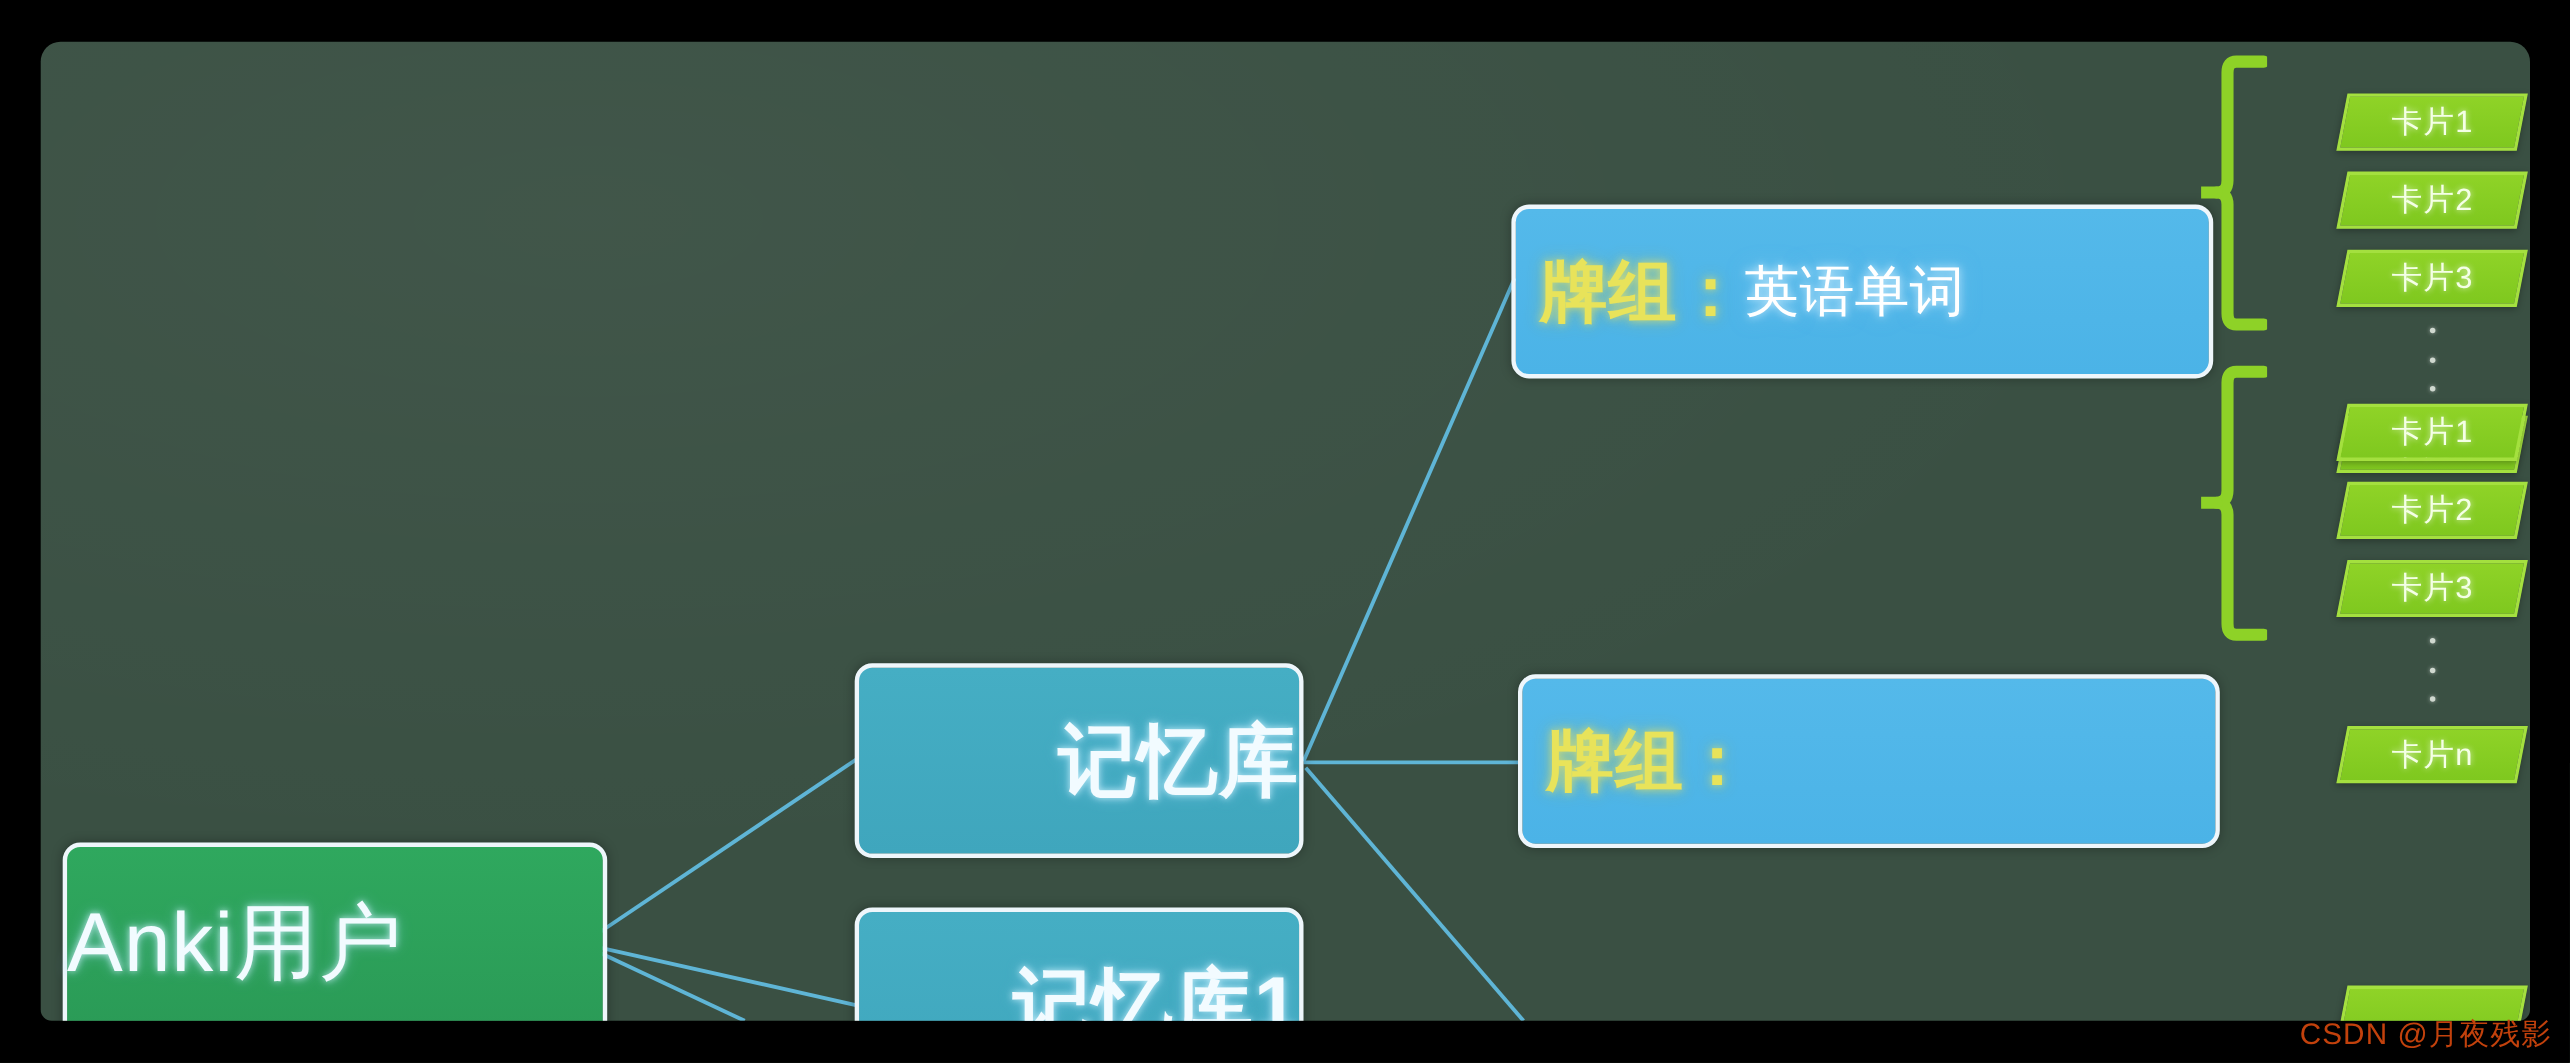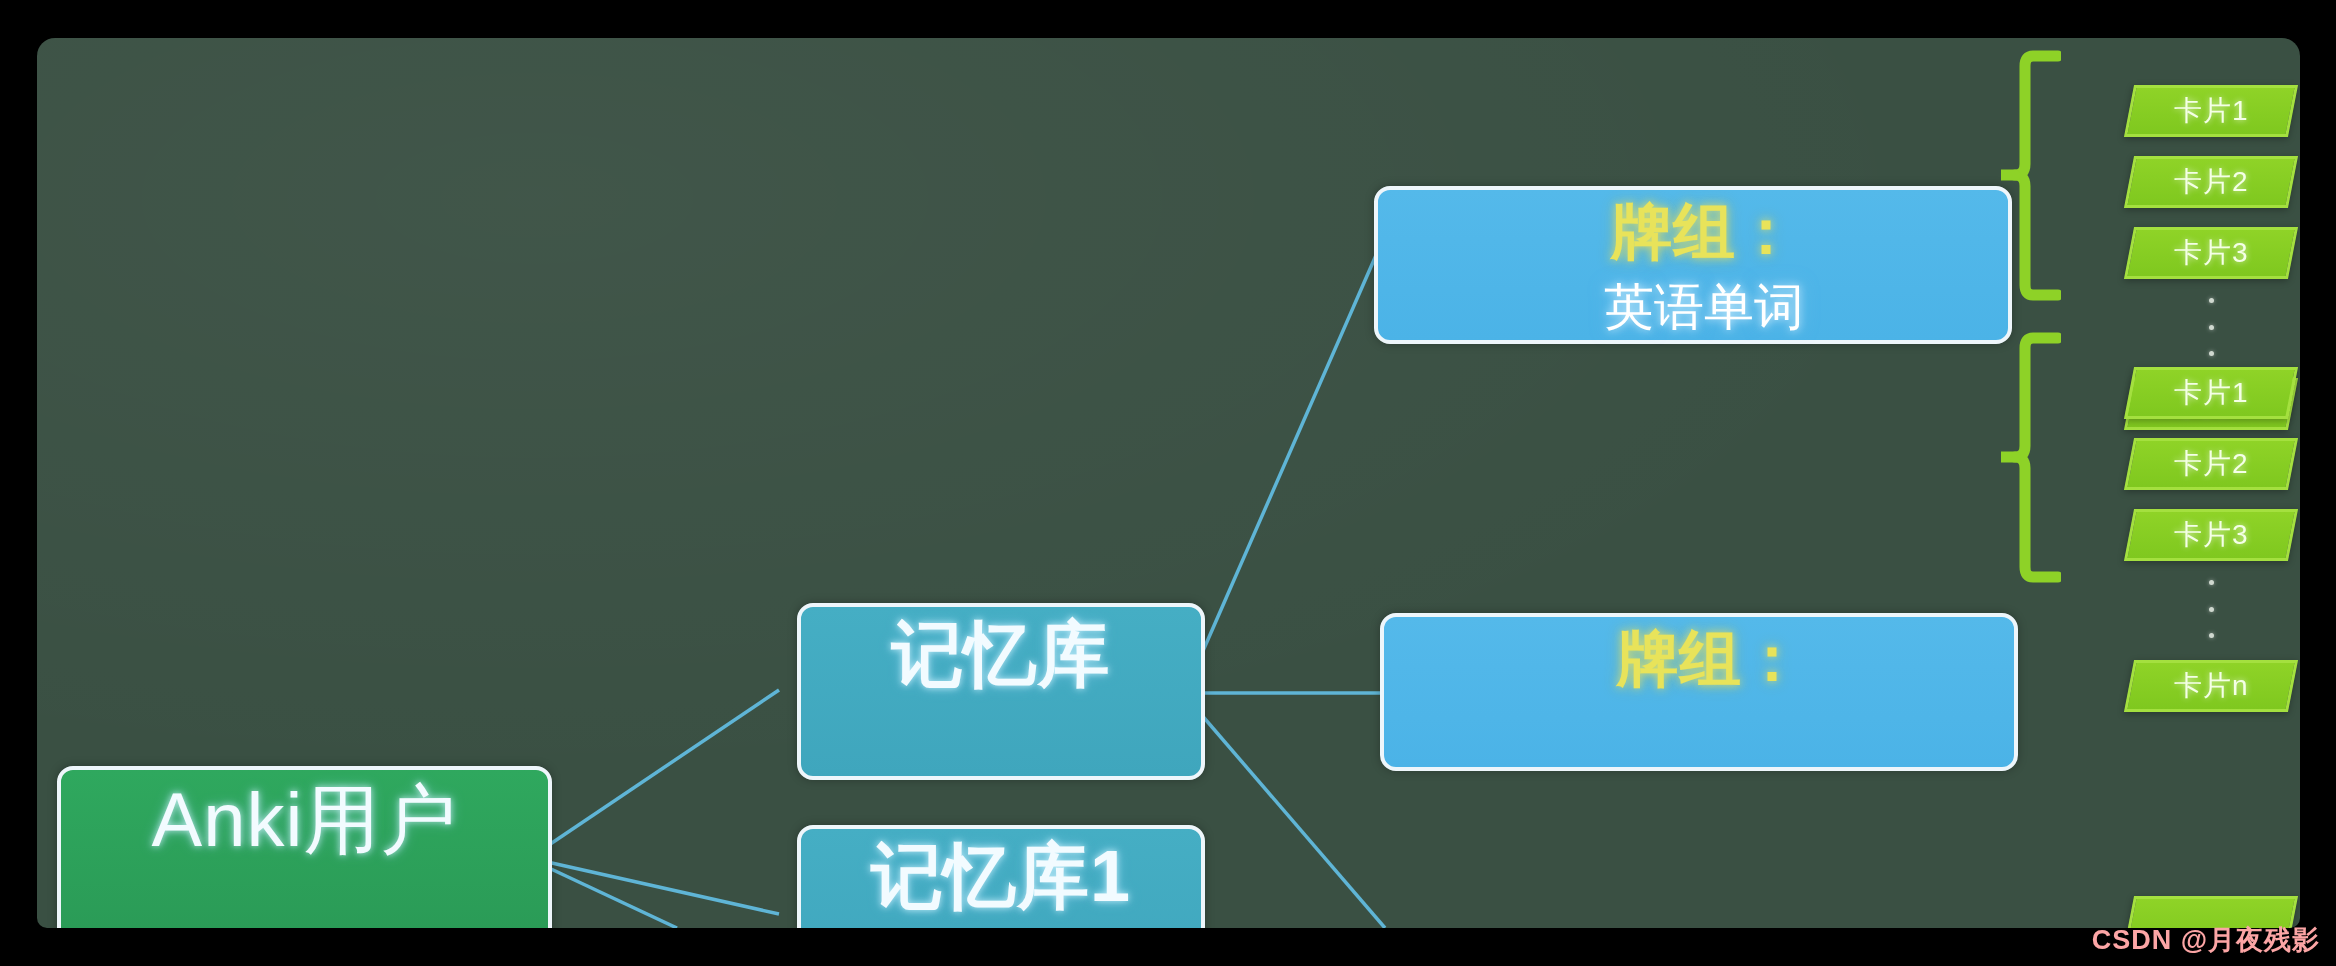--- a/index.html
+++ b/index.html
@@ -51,21 +51,20 @@
 
   
   .node {
     position: absolute;
     box-sizing: border-box;
     border: 4px solid #eef6fb;
     border-radius: 16px;
     display: flex;
     align-items: center;
     box-shadow: 0 0 10px rgba(0,0,0,0.28);
-    flex-direction: column;
   }
 
   .node-label {
     white-space: nowrap;
     color: #f2fbff;
     text-shadow: 0 0 7px rgba(210,245,255,0.85), 0 0 14px rgba(150,220,255,0.45);
     letter-spacing: 1px;
   }
 
   
@@ -78,22 +77,21 @@
     justify-content: flex-start;
   }
   #node-user .node-label {
     font-size: 76px;
     font-weight: 400;
   }
 
   
   .node-lib {
     background: linear-gradient(180deg, #45aec4 0%, #3fa6bd 100%);
-    justify-content: flex-start;
-    margin-left: 20px;
+    justify-content: flex-end;
   }
   .node-lib .node-label {
     font-size: 72px;
     font-weight: 600;
   }
   #node-lib-0 {
     left: 740px;
     top: 565px;
     width: 408px;
     height: 177px;
@@ -183,25 +181,24 @@
   
   .brace {
     position: absolute;
   }
 
   
   #watermark {
     position: absolute;
     right: 16px;
     bottom: 8px;
-    color: #fca5a5;
+    color: #c2410c;
     font-size: 27px;
     letter-spacing: 1px;
     white-space: nowrap;
-    font-weight: bold;
   }
 </style>
 </head>
 <body>
 
 <div id="root">
 
   <div id="canvas-panel">
 
     <svg id="connectors" viewBox="0 0 2263 890" preserveAspectRatio="none">

